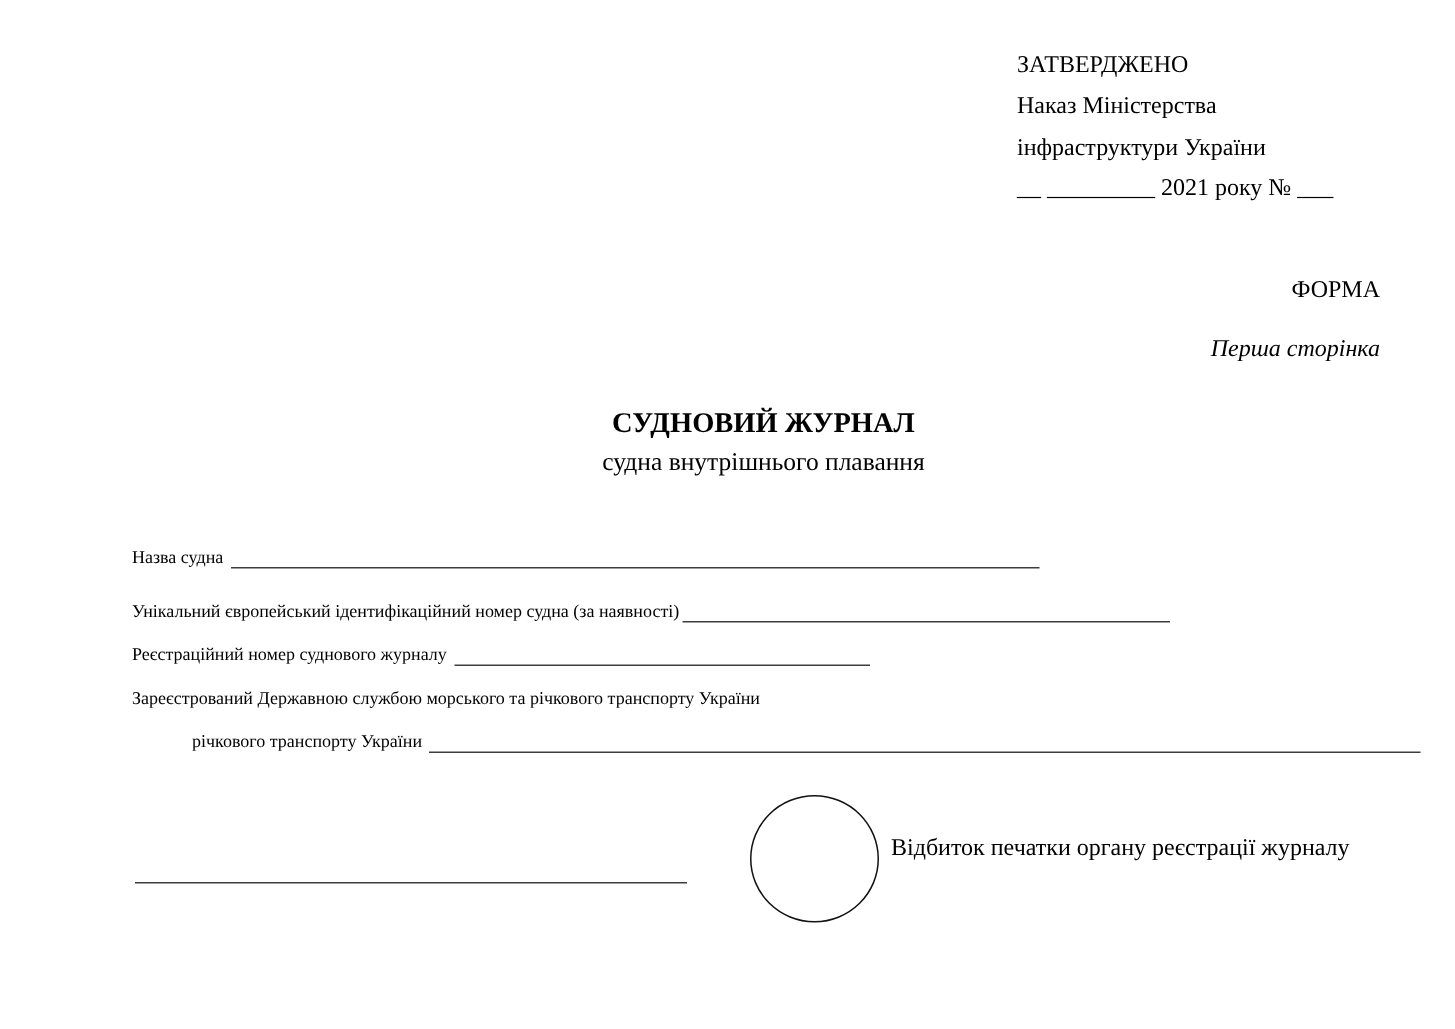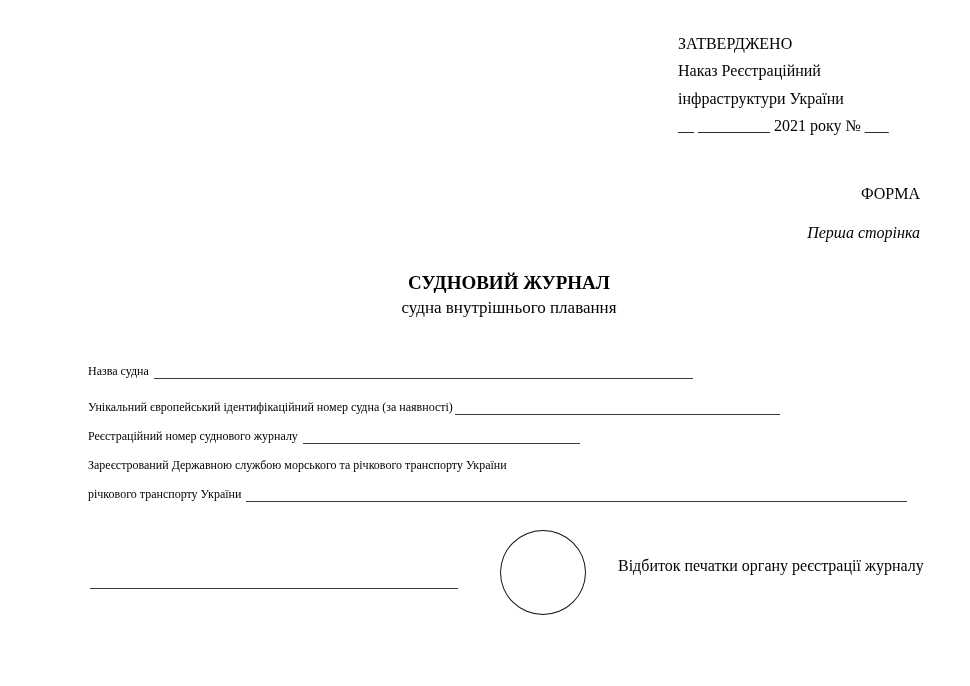--- a/index.html
+++ b/index.html
@@ -79,34 +79,34 @@
     flex: 1 1 auto;
     border-bottom: 1px solid #3d3d3d;
     margin-bottom: 2px;
     margin-left: 5px;
     min-width: 20px;
   }
   .blank.nogap { margin-left: 2px; }
   .w605 { width: 605px; }
   .w692 { width: 692px; margin-top: 17px; }
   .w492 { width: 492px; }
-  .w819 { width: 819px; }
+  .w819 { width: 819px; margin-left: 40px; }
 
   
   .stamp-circle {
     left: 500px;
     top: 530px;
     width: 84px;
     height: 83px;
     border: 1.5px solid #111111;
     border-radius: 50%;
     background: transparent;
   }
   .stamp-caption {
-    left: 618px;
+    left: 594px;
     top: 557px;
     font-size: 16px;
     white-space: nowrap;
   }
 
   
   .date-line {
     left: 88px;
     top: 588px;
     width: 370px;
@@ -116,21 +116,21 @@
     line-height: 19px;
     white-space: nowrap;
   }
   .date-line .blank { margin-left: 2px; }
 </style>
 </head>
 <body>
 
 <div class="abs approval">
   <div>ЗАТВЕРДЖЕНО</div>
-  <div>Наказ Реєстраційний</div>
+  <div>Наказ Міністерства</div>
   <div>інфраструктури України</div>
   <div>__ _________ 2021 року № ___</div>
 </div>
 
 <div class="abs forma">ФОРМА</div>
 
 <div class="abs page-note">Перша сторінка</div>
 
 <div class="abs title-block">
   <div class="title-main">СУДНОВИЙ ЖУРНАЛ</div>

